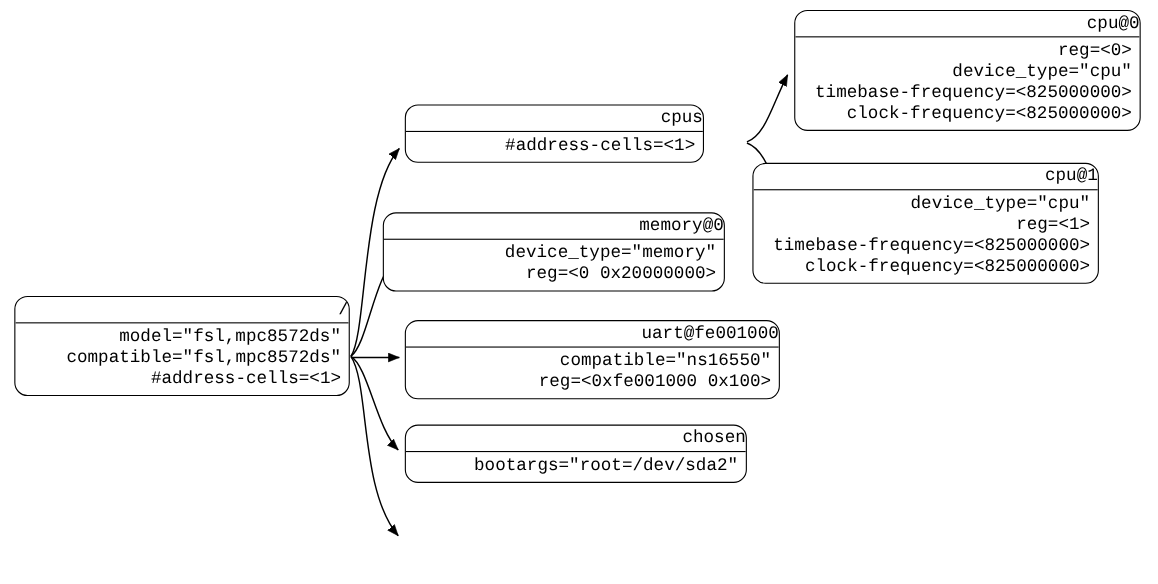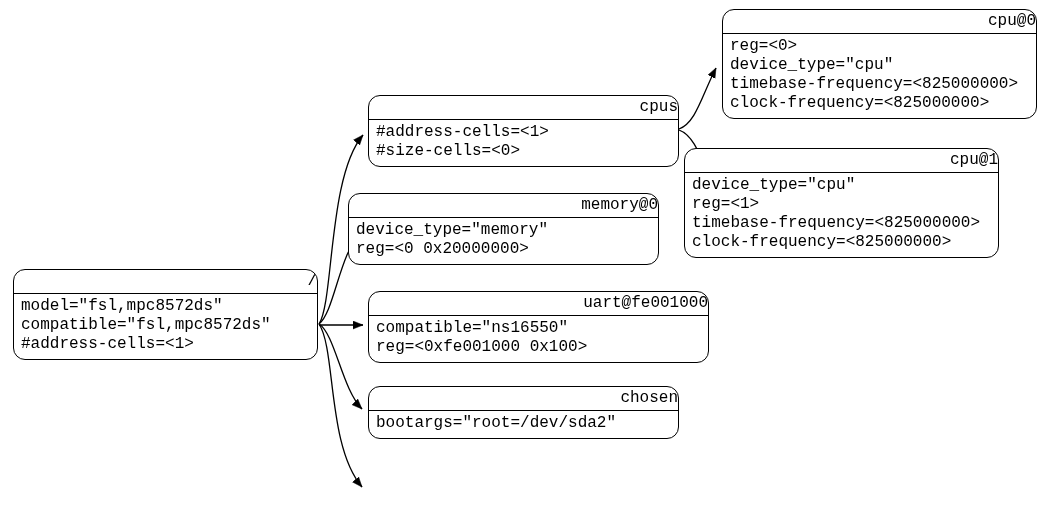--- a/index.html
+++ b/index.html
@@ -40,29 +40,30 @@
   .node-title {
     height: 23px;
     line-height: 23px;
     border-bottom: 1.4px solid #000000;
     text-align: right;
     font-size: 16px;
     white-space: pre;
   }
   .node-props {
     padding: 3px 7px 5px 7px;
+    text-align: right;
   }
   .prop-line {
     font-size: 16px;
     line-height: 19px;
     white-space: pre;
   }
   
   .n-root    { left: 13px;  top: 269px; width: 305px; }
-  .n-cpus    { left: 368px; top: 95px;  width: 311px; }
+  .n-cpus    { left: 368px; top: 95px;  width: 272px; }
   .n-memory0 { left: 348px; top: 193px; width: 311px; }
   .n-uart    { left: 368px; top: 291px; width: 341px; }
   .n-chosen  { left: 368px; top: 386px; width: 311px; }
   .n-aliases { left: 368px; top: 466px; width: 311px; }
   .n-cpu0    { left: 722px; top: 9px;   width: 315px; }
   .n-cpu1    { left: 684px; top: 148px; width: 315px; }
 </style>
 </head>
 <body>
 
@@ -89,21 +90,20 @@
       <div class="prop-line">model="fsl,mpc8572ds"</div>
       <div class="prop-line">compatible="fsl,mpc8572ds"</div>
       <div class="prop-line">#address-cells=&lt;1&gt;</div>
     </div>
   </div>
 
   <div class="node n-cpus">
     <div class="node-title">cpus</div>
     <div class="node-props">
       <div class="prop-line">#address-cells=&lt;1&gt;</div>
-      <div class="prop-line">#size-cells=&lt;0&gt;</div>
     </div>
   </div>
 
   <div class="node n-memory0">
     <div class="node-title">memory@0</div>
     <div class="node-props">
       <div class="prop-line">device_type="memory"</div>
       <div class="prop-line">reg=&lt;0 0x20000000&gt;</div>
     </div>
   </div>

